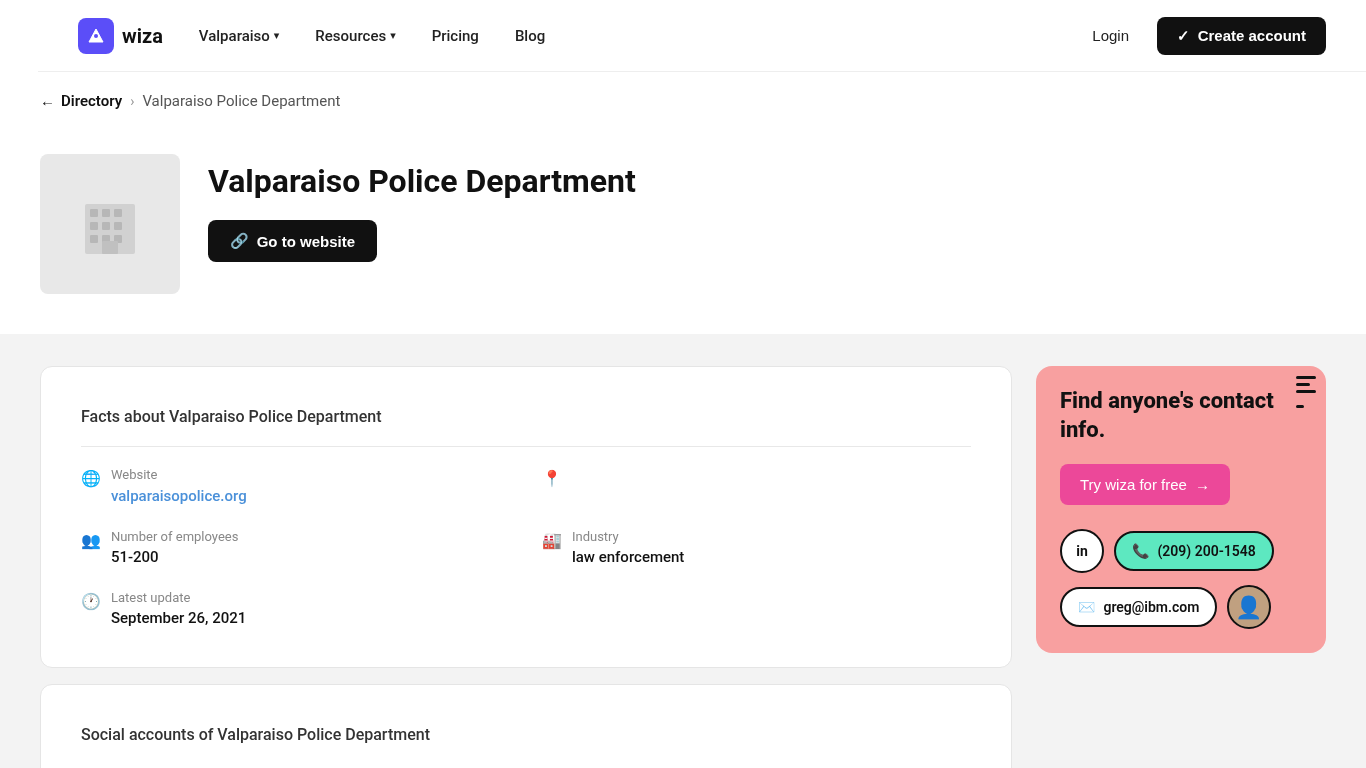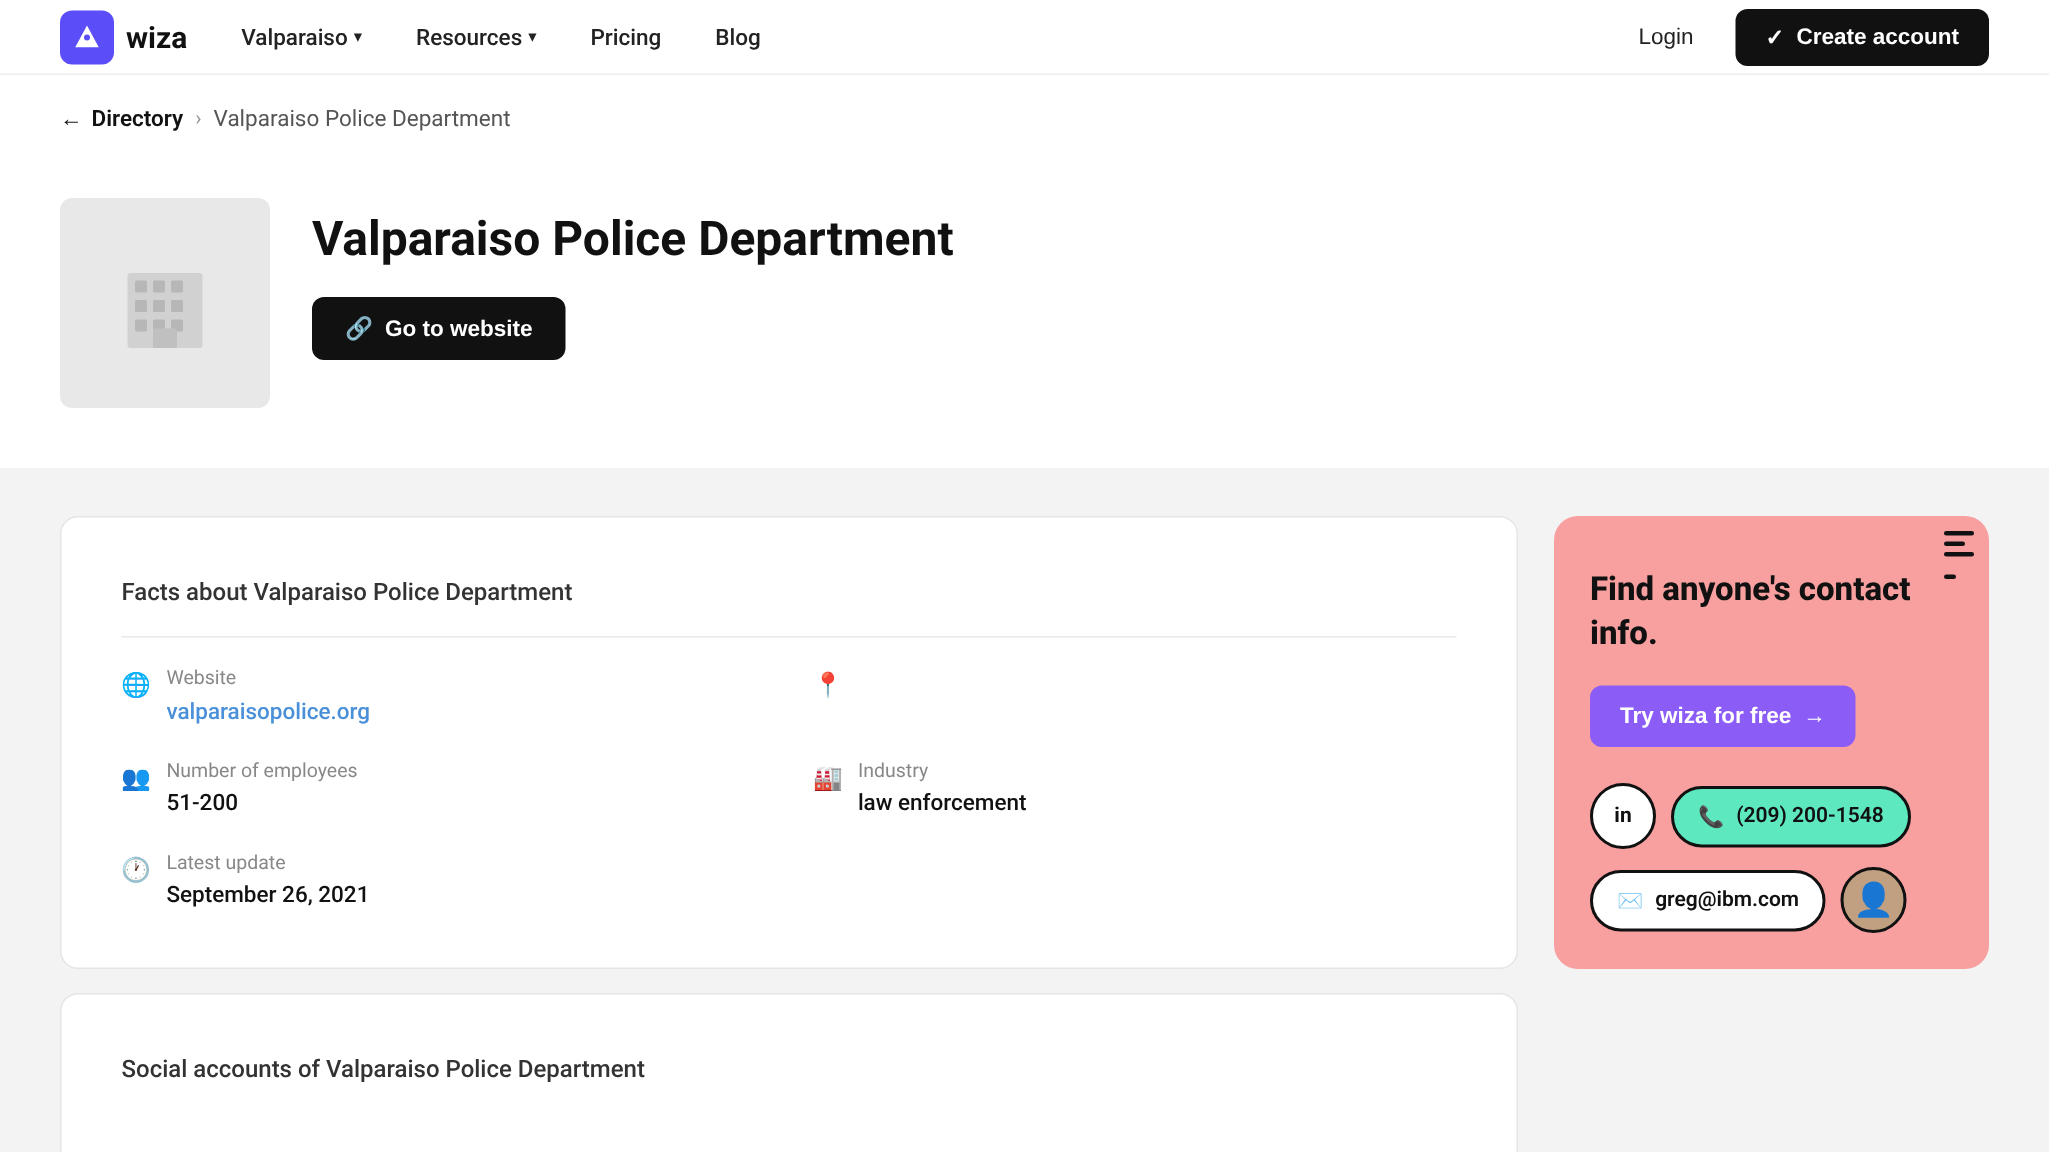--- a/index.html
+++ b/index.html
@@ -1,22 +1,22 @@
 <!DOCTYPE html>
 <html><head>
   <meta charset="utf-8">
   <style>
     * { box-sizing: border-box; margin: 0; padding: 0; }
     body { font-family: -apple-system, BlinkMacSystemFont, 'Segoe UI', Roboto, sans-serif; background: #fff; color: #111; }
 
     
     nav {
       display: flex; align-items: center; justify-content: space-between;
-      padding: 0 40px; height: 50px; border-bottom: 1px solid #eee;
-      background: #fff; position: sticky; top: 0; z-index: 100;
+      padding: 0 40px; height: 72px; border-bottom: 1px solid #eee;
+      background: #fff; position: sticky; top: 0; z-index: 100; margin-left: 38px;
     }
     .nav-left { display: flex; align-items: center; gap: 36px; }
     .logo { display: flex; align-items: center; gap: 8px; text-decoration: none; }
     .logo-icon {
       width: 36px; height: 36px; background: #5b4ef8; border-radius: 8px;
       display: flex; align-items: center; justify-content: center;
     }
     .logo-icon svg { width: 20px; height: 20px; }
     .logo-text { font-size: 20px; font-weight: 700; color: #111; }
     .nav-link {
@@ -81,27 +81,27 @@
     .facts-divider { border: none; border-top: 1px solid #e8e8e8; margin: 0 0 20px; }
     .facts-grid { display: grid; grid-template-columns: 1fr 1fr; gap: 24px 32px; }
     .fact-item { display: flex; gap: 10px; align-items: flex-start; }
     .fact-icon { color: #666; margin-top: 2px; flex-shrink: 0; font-size: 16px; }
     .fact-label { font-size: 13px; color: #888; margin-bottom: 4px; }
     .fact-value { font-size: 15px; color: #111; font-weight: 500; }
     .fact-link { color: #4a90d9; text-decoration: none; font-size: 15px; font-weight: 500; }
 
     
     .promo-card {
-      background: #f8a0a0; border-radius: 16px; padding: 36px 24px 24px;
+      background: #f8a0a0; border-radius: 16px; padding: 21px 24px 24px;
       position: relative; overflow: visible;
     }
     .promo-title { font-size: 22px; font-weight: 800; color: #111; line-height: 1.3; margin-bottom: 20px; }
     .try-btn {
-      background: #8b5cf6; color: #fff; border: none; border-radius: 8px;
-      padding: 12px 20px; font-size: 15px; font-weight: 700; cursor: pointer;
+      background: #ec4899; color: #fff; border: none; border-radius: 8px;
+      padding: 12px 20px; font-size: 15px; font-weight: 400; cursor: pointer;
       display: flex; align-items: center; gap: 8px; margin-bottom: 24px;
     }
     .promo-contacts { display: flex; flex-direction: column; gap: 12px; }
     .promo-row { display: flex; align-items: center; gap: 10px; }
     .linkedin-bubble {
       width: 44px; height: 44px; border-radius: 50%; border: 2px solid #111;
       background: #fff; display: flex; align-items: center; justify-content: center;
       font-weight: 700; font-size: 14px; color: #111;
     }
     .phone-bubble {

